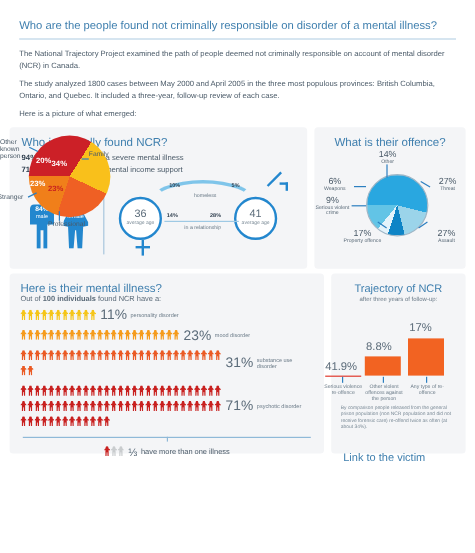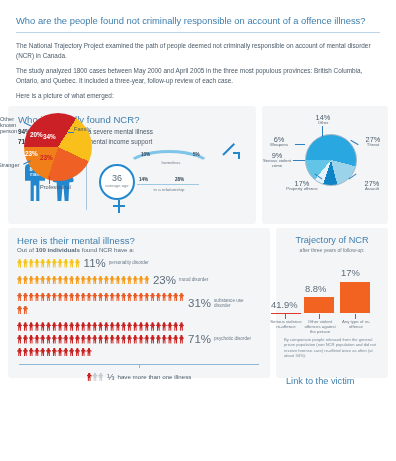--- a/index.html
+++ b/index.html
@@ -28,21 +28,21 @@
     background:#f4f5f7;
     border-radius:3px;
   }
   .card-title { font-size:9.6px; color:#3f7fae; font-weight:normal; }
   .card-sub { font-size:6.2px; color:#5a6a78; }
 
   
   #cardA { left:8px; top:0; width:248px; height:118px; padding:8px 10px; }
   .statline { font-size:6.4px; margin-top:3px; color:#4a5a68; }
   .statline b { color:#2b3b4b; }
-  .rowA { display:flex; align-items:flex-start; margin-top:7px; height:62px;text-decoration:underline; }
+  .rowA { display:flex; align-items:center; margin-top:7px; height:62px;text-decoration:underline; }
 
   .people { display:flex; align-items:flex-end; gap:2px; padding-left:4px; }
   .pfig { position:relative; }
   .pfig .head { border-radius:50%; margin:0 auto; background:#2387ce; }
   .pfig .body { background:#2387ce; margin:1.5px auto 0 auto; position:relative; }
   .plabel { position:absolute; left:0; right:0; top:14px; text-align:center;
             color:#ffffff; font-size:5.6px; font-weight:bold; line-height:1.15; }
   .plabel span { display:block; font-weight:normal; font-size:4.6px; }
 
   .vdiv { width:1px; background:#a9c6dd; height:58px; margin:0 8px 0 10px; }
@@ -105,21 +105,21 @@
   .foot { font-size:4.1px; color:#7a8a96; line-height:1.35; text-align:left; padding:0 3px; }
 
   .linkTitle { position:absolute; left:286px; top:270px; font-size:9.2px; color:#3f7fae; z-index:6; }
 </style>
 </head>
 <body>
 
 <div class="page">
 
   <div class="header">
-    <div class="subtitle">Who are the people found not criminally responsible on account of a offence illness?</div>
+    <div class="subtitle">Who are the people found not criminally responsible on disorder of a mental illness?</div>
     <div class="hrule"></div>
   </div>
   <div class="intro">
     <p>The National Trajectory Project examined the path of people deemed not criminally responsible on account of mental disorder (NCR) in Canada.</p>
     <p>The study analyzed 1800 cases between May 2000 and April 2005 in the three most populous provinces: British Columbia, Ontario, and Quebec. It included a three-year, follow-up review of each case.</p>
     <p>Here is a picture of what emerged:</p>
   </div>
 
   <div class="grid" style="position:relative;height:340px;">
 
@@ -161,38 +161,43 @@
 
         <div class="agewrap">
 
           <div class="circ" style="left:4px;top:12px;">
             <div class="num">36</div>
             <div class="cap">average age</div>
           </div>
           <div class="symline" style="left:23px;top:48px;width:2px;height:13px;"></div>
           <div class="symline" style="left:18px;top:53px;width:12px;height:2px;"></div>
 
+          <div class="circ" style="left:100px;top:12px;">
+            <div class="num">41</div>
+            <div class="cap">average age</div>
+          </div>
           <div class="symline" style="left:128px;top:2px;width:16px;height:2px;transform:rotate(-45deg);transform-origin:left center;"></div>
           <div class="symline" style="left:138px;top:0px;width:7px;height:2px;"></div>
           <div class="symline" style="left:143px;top:0px;width:2px;height:7px;"></div>
 
           <div class="arc" style="left:30px;top:-2px;width:88px;height:36px;transform:rotate(0deg);"></div>
           <div class="pctlabel" style="left:46px;top:0px;">10%</div>
           <div class="pctlabel" style="left:98px;top:0px;">5%</div>
           <div class="midcap" style="left:52px;top:8px;width:48px;">homeless</div>
 
           <div class="conn" style="left:42px;top:32px;width:62px;"></div>
           <div class="pctlabel" style="left:44px;top:25px;">14%</div>
           <div class="pctlabel" style="left:80px;top:25px;">28%</div>
           <div class="midcap" style="left:48px;top:35px;width:52px;">in a relationship</div>
         </div>
       </div>
     </div>
 
     <div class="card" id="cardB">
+      <div class="card-title">What is their offence?</div>
       <div class="pieWrap">
         <div class="pie" id="offencePie" style="background: conic-gradient(from -90deg, rgb(41, 167, 224) 0deg, rgb(41, 167, 224) 97.2deg, rgb(41, 167, 224) 97.2deg, rgb(41, 167, 224) 194.4deg, rgb(155, 212, 234) 194.4deg, rgb(155, 212, 234) 255.6deg, rgb(14, 132, 198) 255.6deg, rgb(14, 132, 198) 288deg, rgb(228, 243, 251) 288deg, rgb(228, 243, 251) 309.6deg, rgb(98, 196, 230) 309.6deg, rgb(98, 196, 230) 360deg);"></div>
 
         <div class="pl" style="left:44px;top:0px;text-align:center;width:34px;">
           <b>14%</b>
           <span class="cap">Other</span>
         </div>
         <div class="leader" style="left:60px;top:12px;width:1px;height:11px;"></div>
 
         <div class="pl" style="left:2px;top:22px;width:30px;">

